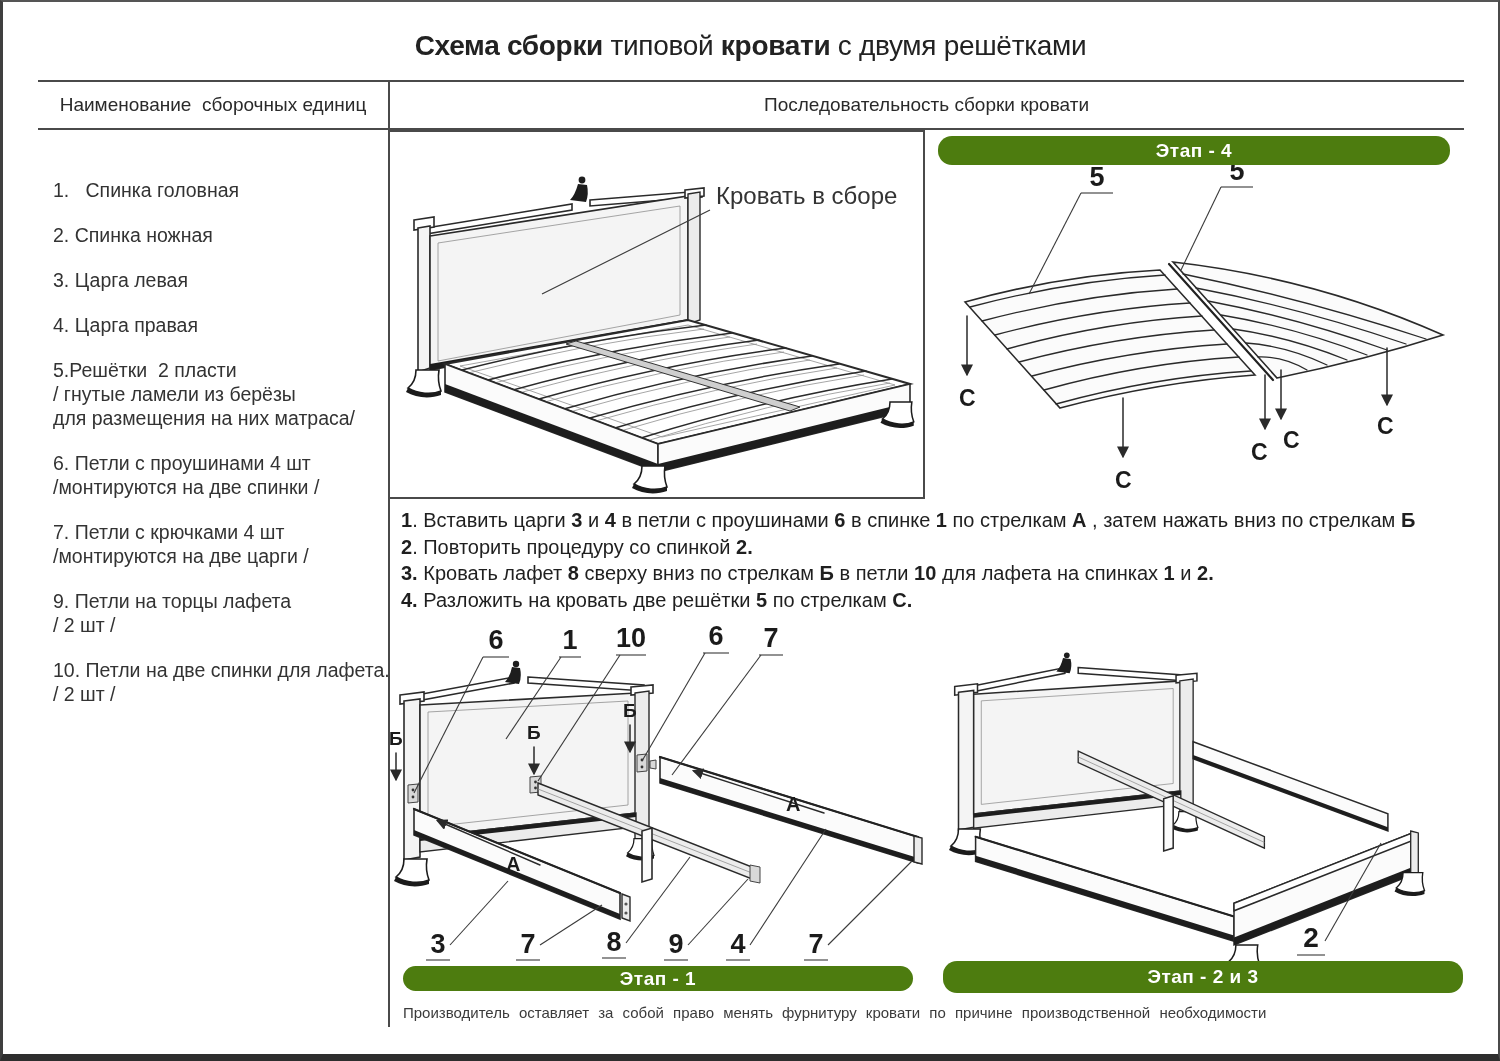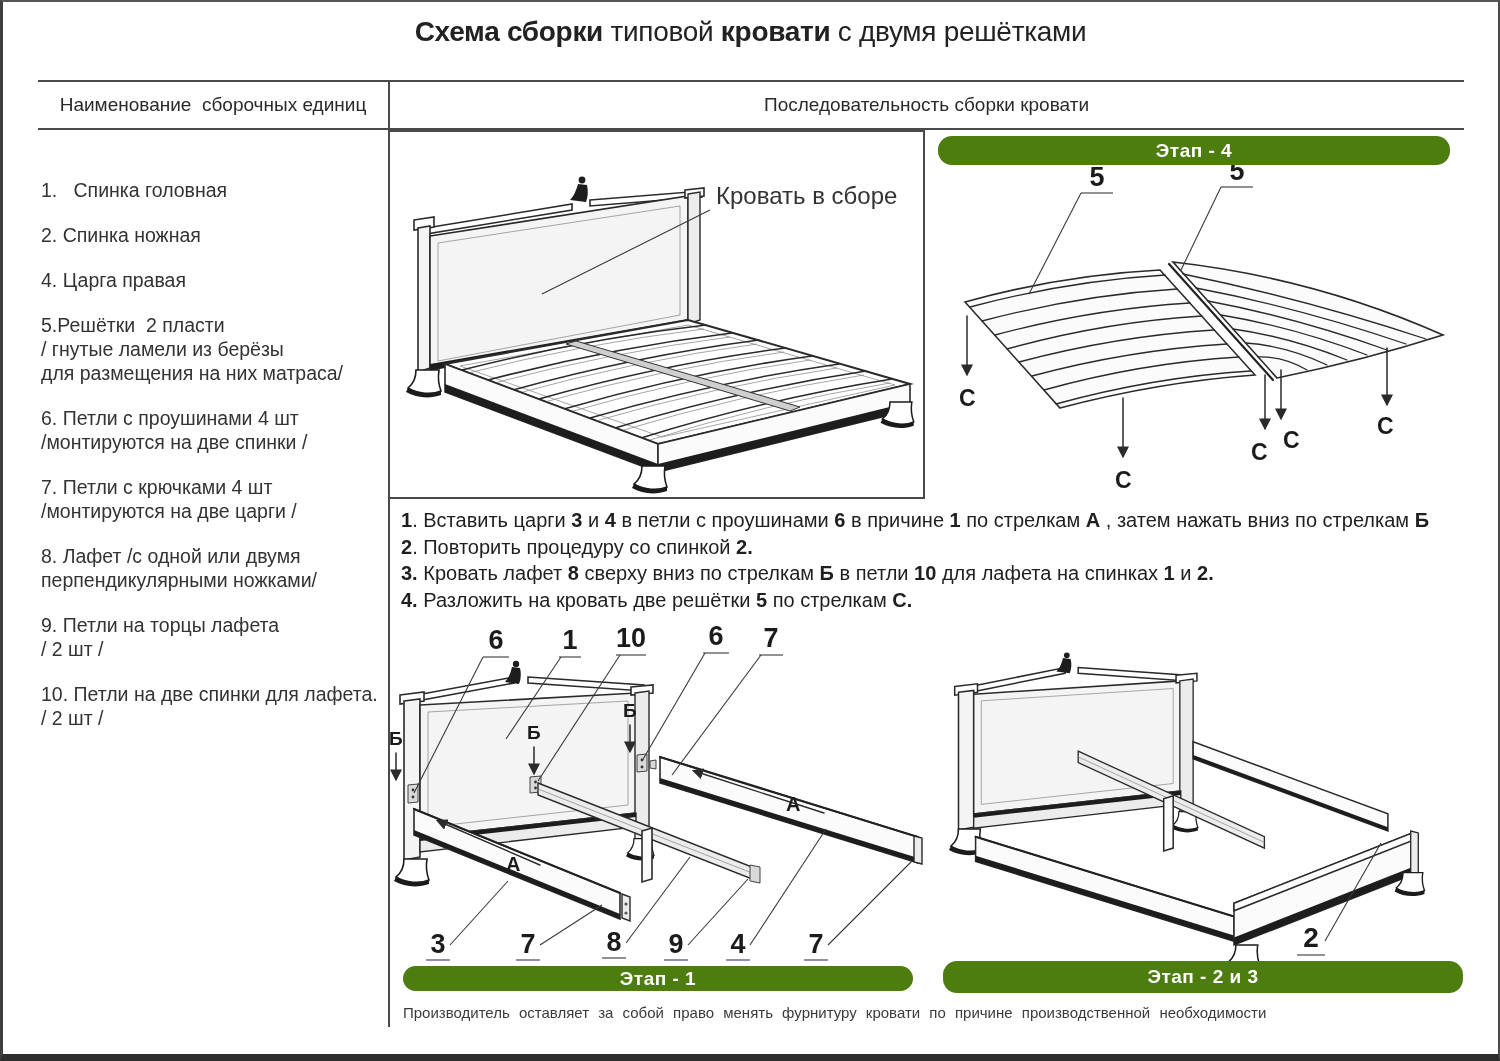--- a/index.html
+++ b/index.html
@@ -3,30 +3,30 @@
 <meta charset="utf-8">
 <style>
   html,body{margin:0;padding:0;background:#fff;}
   .sheet{
     position:relative;width:1500px;height:1061px;background:#fff;
     font-family:"Liberation Sans",sans-serif;color:#2d2d2d;
     border-top:2px solid #555;border-left:3px solid #3f3f3f;
     border-right:2px solid #4a4a4a;border-bottom:7px solid #2e2e2e;
     box-sizing:border-box;overflow:hidden;
   }
-  .title{position:absolute;top:14px;left:0;width:100%;text-align:center;
+  .title{position:absolute;top:28px;left:0;width:100%;text-align:center;
     font-size:28px;color:#222;letter-spacing:-0.3px;}
   .bseg{font-weight:bold;}
   .hr{position:absolute;background:#4a4a4a;height:2px;}
   .vr{position:absolute;background:#4a4a4a;width:2px;}
   .colhead{position:absolute;top:80px;height:46px;display:flex;align-items:center;
     justify-content:center;font-size:19px;color:#2a2a2a;white-space:pre;}
   .parts{position:absolute;left:38px;top:176px;width:348px;font-size:19.5px;
     line-height:24px;color:#333;}
-  .parts .item{margin-bottom:21px;}
+  .parts .item{margin-bottom:21px;margin-left:12px;}
   .parts .ln{white-space:pre;}
   .panel{position:absolute;}
   .boxed{border:2px solid #4a4a4a;box-sizing:border-box;}
   .pill{position:absolute;background:#4d7c0f;color:#fff;border-radius:14px;
     display:flex;align-items:center;justify-content:center;
     font-size:19px;font-weight:bold;letter-spacing:0.5px;}
   .instr{position:absolute;left:398px;top:505px;width:1062px;font-size:20px;
     line-height:26.5px;color:#1f1f1f;}
   .footer-note{position:absolute;left:400px;top:1002px;width:1060px;font-size:15px;
     color:#3b3b3b;word-spacing:5px;white-space:nowrap;}
@@ -59,38 +59,37 @@
   <div class="colhead" style="left:387px;width:1073px;">Последовательность сборки кровати</div>
 
   <div class="parts">
     <div class="item">
         <div class="ln">1.   Спинка головная</div>
       </div>
     <div class="item">
         <div class="ln">2. Спинка ножная</div>
       </div>
     <div class="item">
+        <div class="ln">3. Царга левая</div>
+      </div>
+    <div class="item">
         <div class="ln">4. Царга правая</div>
       </div>
     <div class="item">
       <div class="ln">5.Решётки  2 пласти</div>
       <div class="ln">/ гнутые ламели из берёзы</div>
       <div class="ln">для размещения на них матраса/</div>
     </div>
     <div class="item">
       <div class="ln">6. Петли с проушинами 4 шт</div>
       <div class="ln">/монтируются на две спинки /</div>
     </div>
     <div class="item">
       <div class="ln">7. Петли с крючками 4 шт</div>
       <div class="ln">/монтируются на две царги /</div>
-    </div>
-    <div class="item">
-      <div class="ln">8. Лафет /с одной или двумя</div>
-      <div class="ln">перпендикулярными ножками/</div>
     </div>
     <div class="item">
       <div class="ln">9. Петли на торцы лафета</div>
       <div class="ln">/ 2 шт /</div>
     </div>
     <div class="item">
       <div class="ln">10. Петли на две спинки для лафета.</div>
       <div class="ln">/ 2 шт /</div>
     </div>
   </div>
@@ -206,21 +205,21 @@
       </g>
       <text x="34" y="276" font-size="23" class="co">С</text>
       <text x="190" y="358" font-size="23" class="co">С</text>
       <text x="326" y="330" font-size="23" class="co">С</text>
       <text x="358" y="318" font-size="23" class="co">С</text>
       <text x="452" y="304" font-size="23" class="co">С</text>
     </svg>
   </div>
 
   <div class="instr">
-    <div><span class="bseg">1</span><span>. Вставить царги </span><span class="bseg">3</span><span> и </span><span class="bseg">4</span><span> в петли с проушинами </span><span class="bseg">6</span><span> в причине </span><span class="bseg">1</span><span> по стрелкам </span><span class="bseg">А</span><span> , затем нажать вниз по стрелкам </span><span class="bseg">Б</span></div>
+    <div><span class="bseg">1</span><span>. Вставить царги </span><span class="bseg">3</span><span> и </span><span class="bseg">4</span><span> в петли с проушинами </span><span class="bseg">6</span><span> в спинке </span><span class="bseg">1</span><span> по стрелкам </span><span class="bseg">А</span><span> , затем нажать вниз по стрелкам </span><span class="bseg">Б</span></div>
     <div><span class="bseg">2</span><span>. Повторить процедуру со спинкой </span><span class="bseg">2.</span></div>
     <div><span class="bseg">3.</span><span> Кровать лафет </span><span class="bseg">8</span><span> сверху вниз по стрелкам </span><span class="bseg">Б</span><span> в петли </span><span class="bseg">10</span><span> для лафета на спинках </span><span class="bseg">1</span><span> и </span><span class="bseg">2.</span></div>
     <div><span class="bseg">4.</span><span> Разложить на кровать две решётки </span><span class="bseg">5</span><span>  по стрелкам </span><span class="bseg">С.</span></div>
   </div>
 
   <div class="panel" style="left:385px;top:615px;width:540px;height:380px;">
     <svg width="540" height="348" viewBox="0 0 540 348">
       <defs>
         <marker id="ahC" viewBox="0 0 10 10" refX="8" refY="5" markerWidth="8" markerHeight="8" orient="auto">
           <path d="M0,0 L10,5 L0,10 Z" fill="#2a2a2a"></path>

